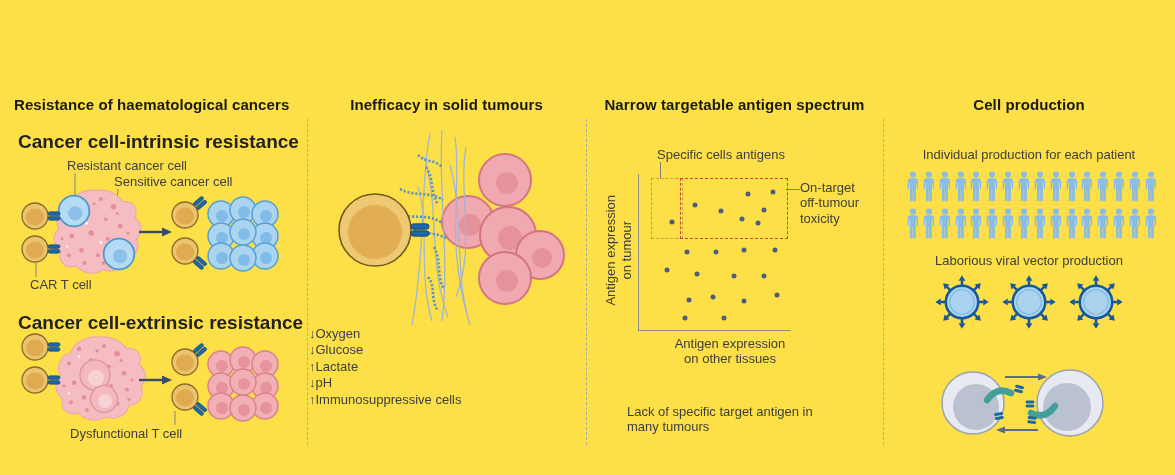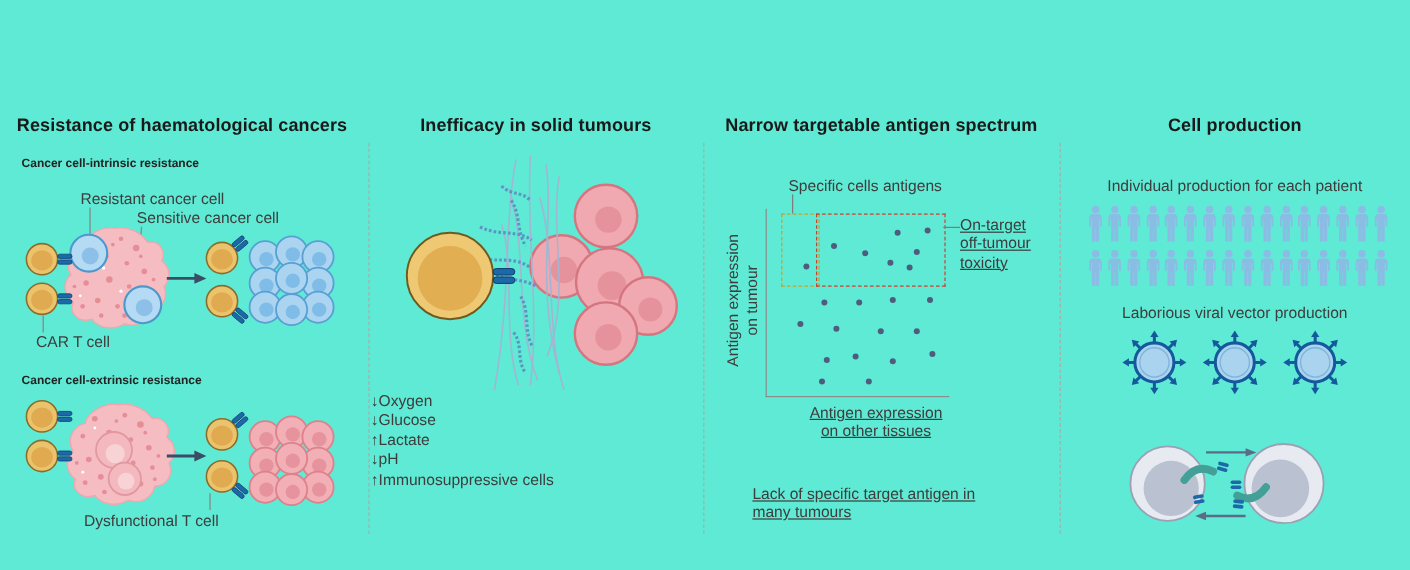--- a/index.html
+++ b/index.html
@@ -1,24 +1,24 @@
 <!DOCTYPE html>
 <html><head>
 <meta charset="utf-8">
 <style>
   html,body{margin:0;padding:0;background:#fff;}
   #canvas{
-    position:relative;width:1175px;height:475px;background:#5eead4;
+    position:relative;width:1175px;height:475px;background:#fde047;
     font-family:"Liberation Sans", sans-serif;overflow:hidden;
   }
   .t{position:absolute;font-size:13px;color:#3d3d3d;line-height:1.18;white-space:nowrap;}
-  .wrap{white-space:normal;text-decoration:underline;}
+  .wrap{white-space:normal;}
   .panel-title{position:absolute;top:96px;font-size:15px;font-weight:700;color:#191919;letter-spacing:.1px;}
   .centered{text-align:center;}
-  .sub{position:absolute;font-size:10px;font-weight:700;color:#222;white-space:nowrap;}
+  .sub{position:absolute;font-size:19px;font-weight:700;color:#222;white-space:nowrap;}
   .divider{position:absolute;top:119px;height:326px;width:0;border-left:1px dashed #ababab;}
   .ill{position:absolute;}
   .pointer{position:absolute;background:#7d7d7d;}
   
   .plot{position:absolute;left:638px;top:174px;width:152px;height:156px;
         border-left:1.4px solid #8c8c8c;border-bottom:1.4px solid #8c8c8c;}
   .plot .dot{position:absolute;width:5px;height:5px;border-radius:50%;transform:translate(-50%,-50%);}
   .plot .region{position:absolute;border:1.5px dashed;}
   .ylab{position:absolute;left:559px;top:234px;width:120px;font-size:13px;color:#3d3d3d;
         text-align:center;transform:rotate(-90deg);line-height:1.25;}

